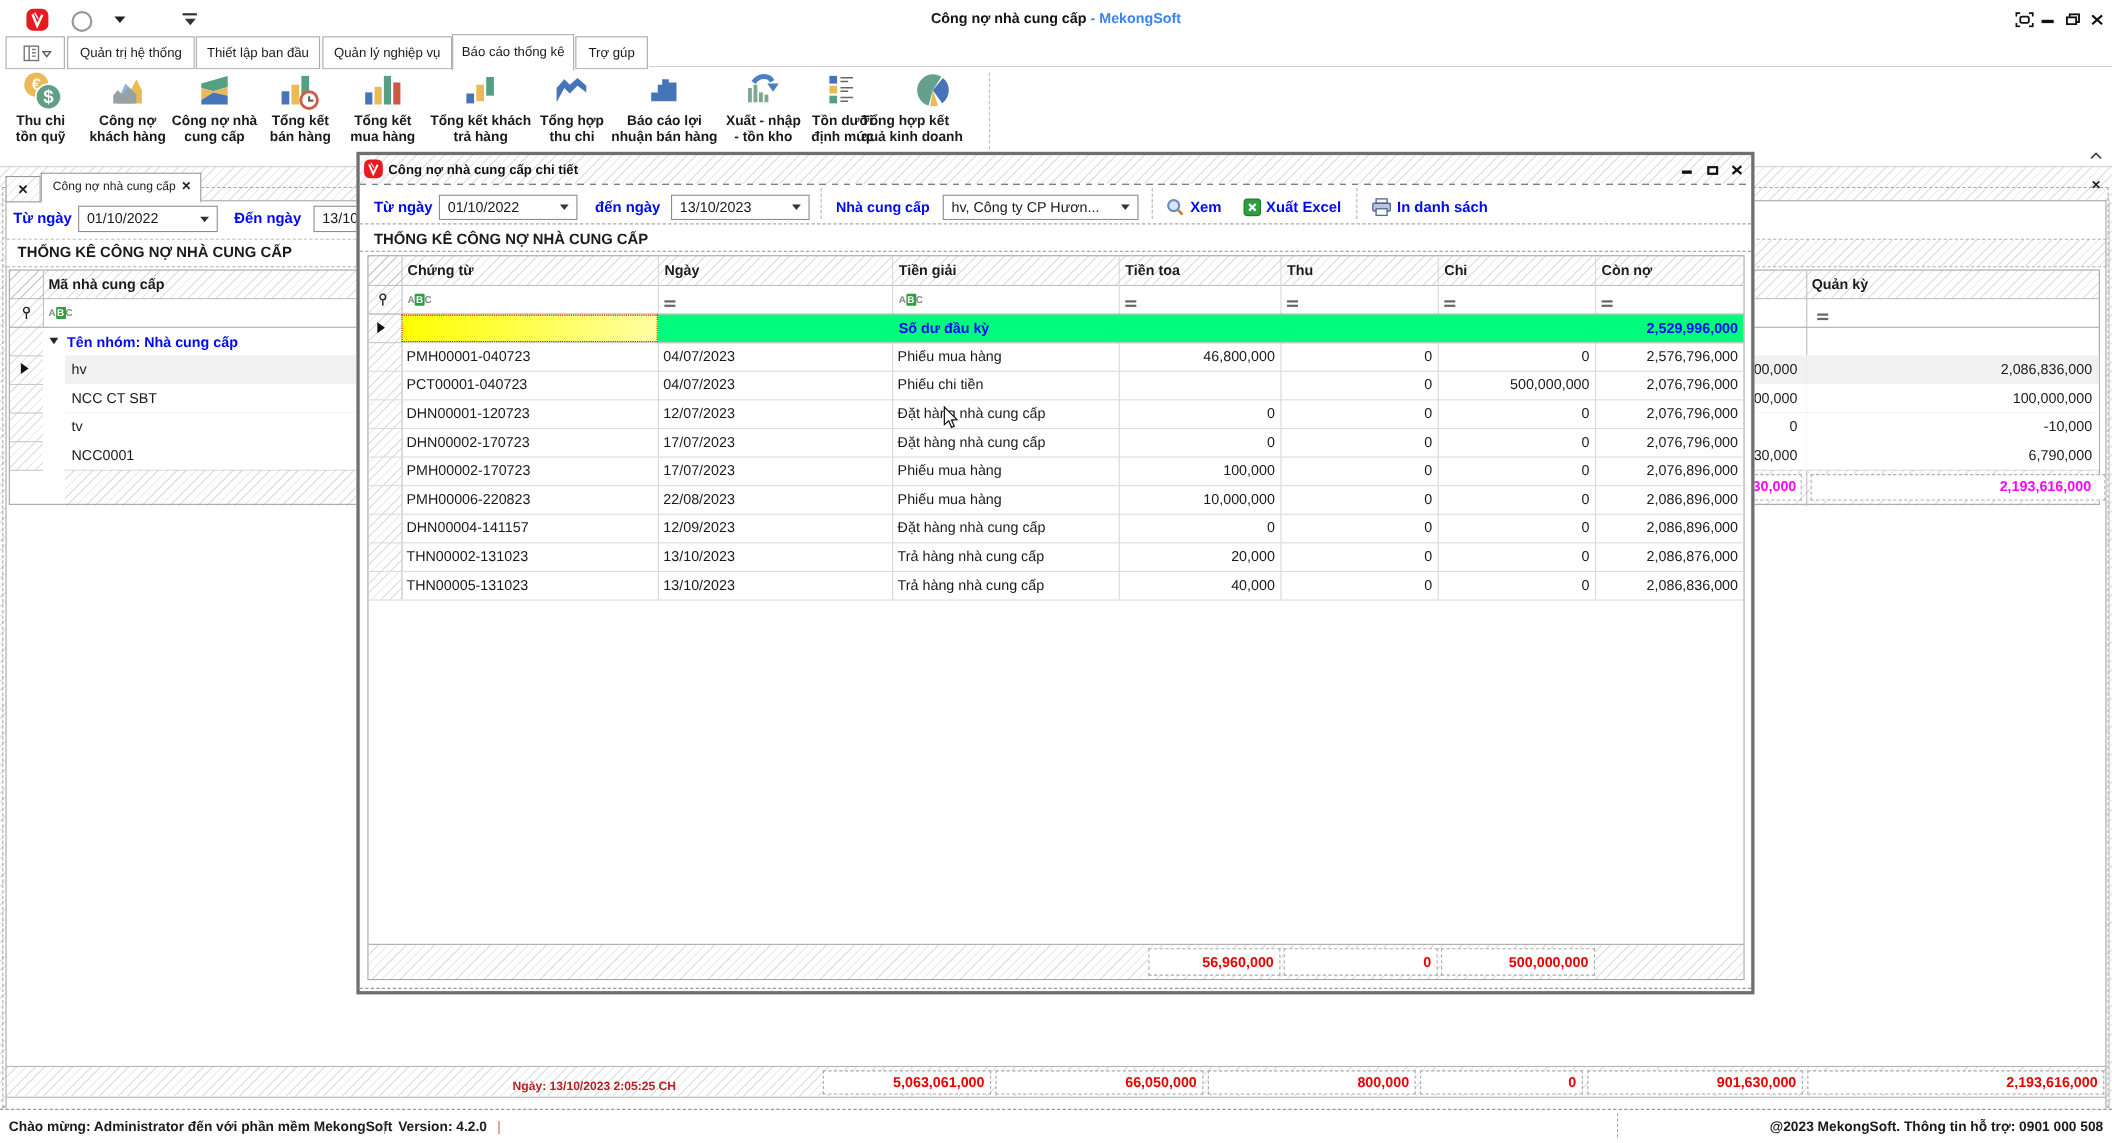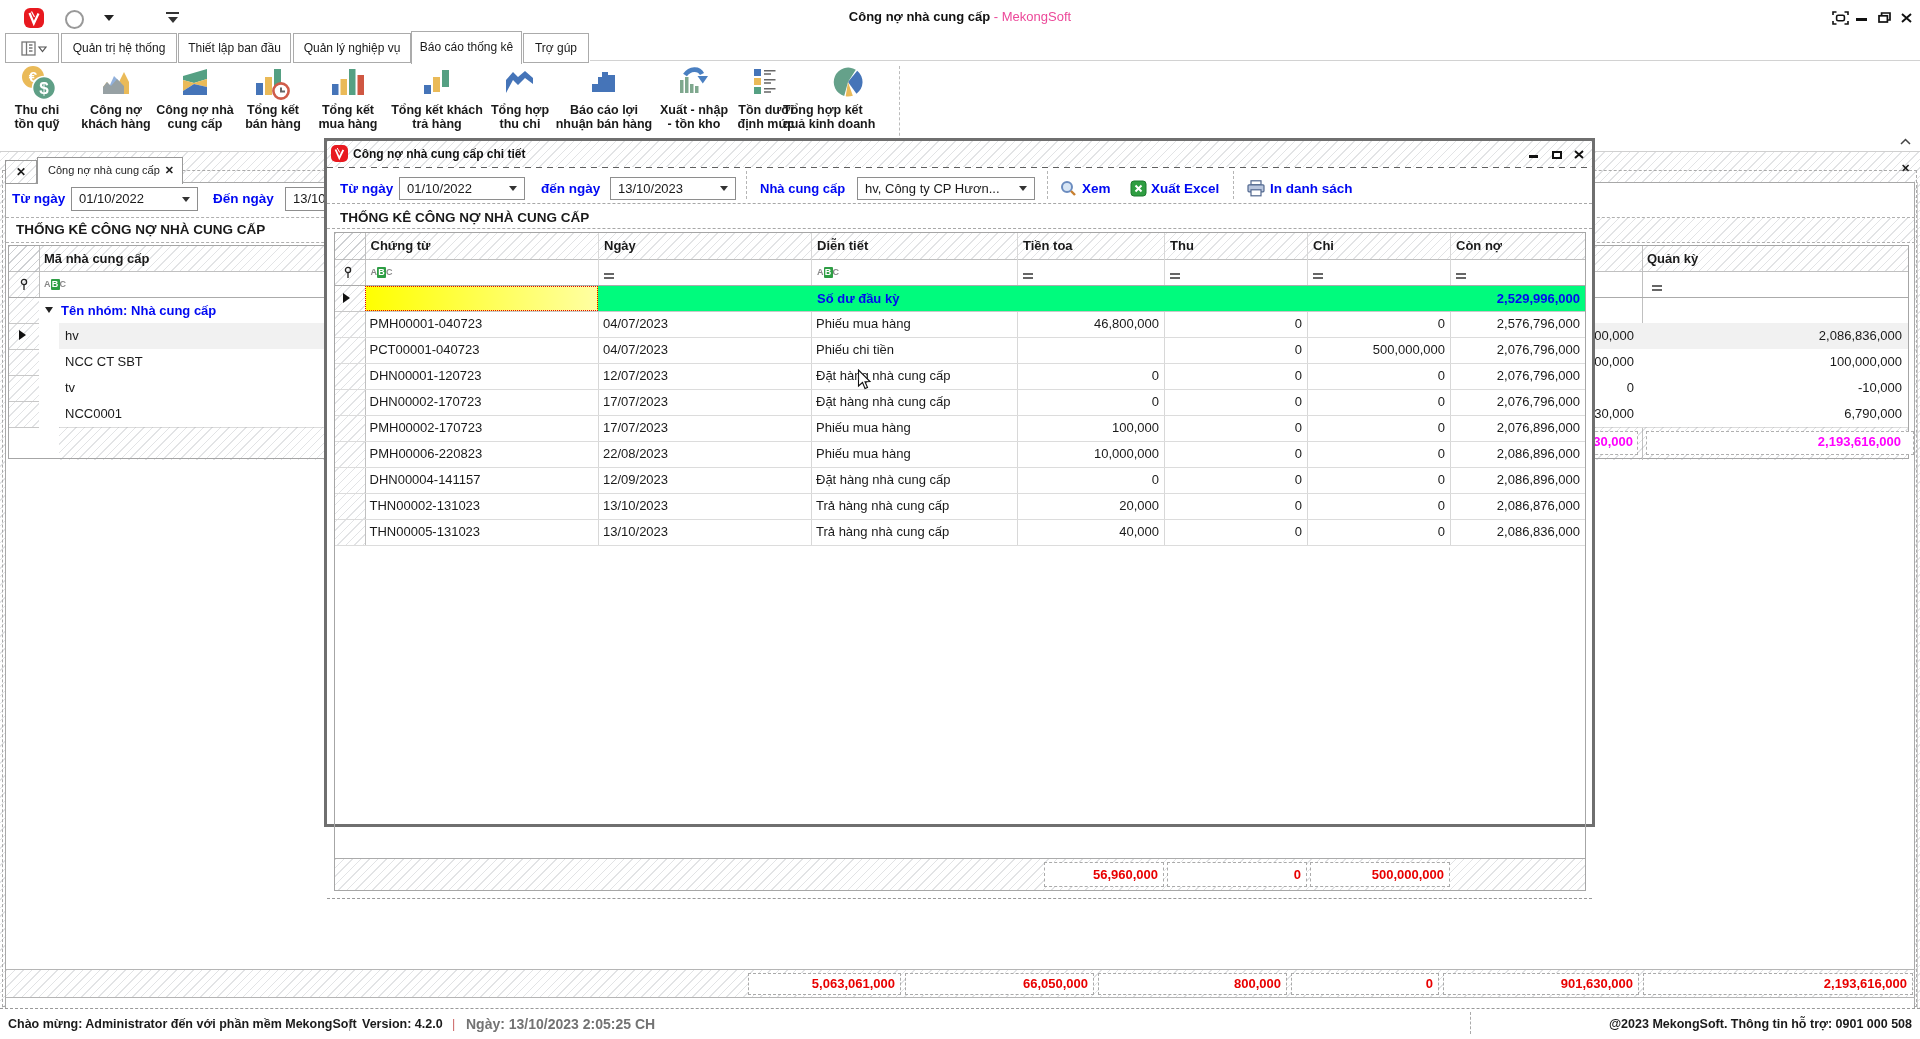--- a/index.html
+++ b/index.html
@@ -22,21 +22,21 @@
 <div class="abs" style="left:24px;top:8px;width:20px;height:20px;background:#e8191f;border-radius:6px">
       <svg class="abs" style="left:0;top:0" width="20" height="20" viewBox="0 0 20 20">
         <path d="M5.5 5 L9.8 15.5 L14.5 5.5" stroke="#fff" stroke-width="2.2" fill="none"></path>
         <path d="M7.5 3.5 L10.5 9" stroke="#fff" stroke-width="1.2" fill="none"></path>
       </svg>
     </div>
 <div class="abs" style="left:65px;top:10px;width:19px;height:19px;border:2px solid #999;border-radius:50%"></div>
 <div class="abs" style="left:104px;top:15px;width:0;height:0;border-left:5px solid transparent;border-right:5px solid transparent;border-top:6px solid #222"></div>
 <div class="abs" style="left:166px;top:12px;width:13px;height:2px;background:#333"></div>
 <div class="abs" style="left:168px;top:17px;width:0;height:0;border-left:5px solid transparent;border-right:5px solid transparent;border-top:6px solid #333"></div>
-<div class="abs" style="left:0;top:0;width:1920px;height:34px;text-align:center;font-size:13px;line-height:34px"><span class="b" style="color:#111">Công nợ nhà cung cấp</span><span style="color:#ec4899;font-weight:normal"> - MekongSoft</span></div>
+<div class="abs" style="left:0;top:0;width:1920px;height:34px;text-align:center;font-size:13px;line-height:34px"><span class="b" style="color:#111">Công nợ nhà cung cấp</span><span style="color:#3b82f6;font-weight:bold"> - MekongSoft</span></div>
 <svg class="abs" style="left:1832px;top:11px" width="17" height="14" viewBox="0 0 17 14">
       <g stroke="#111" stroke-width="1.6" fill="none">
         <path d="M1 4 V1 H4.5 M12.5 1 H16 V4 M16 10 V13 H12.5 M4.5 13 H1 V10"></path>
         <rect x="4.6" y="4.2" width="7.8" height="5.6" rx="1.6"></rect>
       </g>
     </svg>
 <div class="abs" style="left:1856px;top:18px;width:11px;height:2.5px;background:#111"></div>
 <svg class="abs" style="left:1878px;top:12px" width="13" height="11" viewBox="0 0 13 11">
       <g stroke="#111" stroke-width="1.7" fill="none">
         <path d="M3.6 3.2 V1 H12 V8 H9.6"></path>
@@ -242,24 +242,24 @@
 <div class="abs b red cell rt" style="left:1291px;top:972px;width:142px;line-height:23px">0</div>
 <div class="abs" style="left:1443px;top:973px;width:196px;height:22px;background:#fff;border:1px dashed #aaa"></div>
 <div class="abs b red cell rt" style="left:1443px;top:972px;width:190px;line-height:23px">901,630,000</div>
 <div class="abs" style="left:1643px;top:973px;width:270px;height:22px;background:#fff;border:1px dashed #aaa"></div>
 <div class="abs b red cell rt" style="left:1643px;top:972px;width:264px;line-height:23px">2,193,616,000</div>
 <div class="abs" style="left:0;top:1008px;width:1920px;height:31px;background:#fff;border-top:1px dashed #999"></div>
 <div class="abs b" style="left:8px;top:1014px;font-size:12.5px;line-height:20px;color:#1b1b1b">Chào mừng: Administrator đến với phần mềm MekongSoft</div>
 <div class="abs" style="left:348px;top:1014px;font-size:12.5px;line-height:20px;color:#999">|</div>
 <div class="abs b" style="left:362px;top:1014px;font-size:12.5px;line-height:20px">Version: 4.2.0</div>
 <div class="abs" style="left:452px;top:1014px;font-size:12.5px;line-height:20px;color:#cc6666">|</div>
-<div class="abs b" style="left:466px;top:1014px;font-size:14px;line-height:20px;color:#737373">Ngày: 13/10/2023 2:05:25 CH</div>
+<div class="abs b" style="left:466px;top:978px;font-size:11px;line-height:20px;color:#b91c1c">Ngày: 13/10/2023 2:05:25 CH</div>
 <div class="abs" style="left:1470px;top:1012px;height:22px;border-left:1px dashed #aaa"></div>
 <div class="abs b rt" style="right:8px;top:1014px;font-size:12.5px;line-height:20px">@2023 MekongSoft. Thông tin hỗ trợ: 0901 000 508</div>
-<div class="abs" style="left:324px;top:138px;width:1271px;height:689px;border:3px solid #6f6f6f;background:#fff;z-index:10">
+<div class="abs" style="left:324px;top:138px;width:1271px;height:766px;border:3px solid #6f6f6f;background:#fff;z-index:10">
 <div class="abs hatch" style="left:0;top:0;width:1265px;height:26px"></div>
 <div class="abs" style="left:0;top:25.5px;width:1265px;height:1.4px;background:repeating-linear-gradient(90deg,#606060 0 6px,transparent 6px 11px)"></div>
 <div class="abs" style="left:4px;top:4px;width:17px;height:17px;background:#e8191f;border-radius:5px">
       <svg class="abs" style="left:0;top:0" width="17" height="17" viewBox="0 0 17 17">
         <path d="M4.5 4.5 L8.3 13 L12.3 4.8" stroke="#fff" stroke-width="1.8" fill="none"></path>
         <path d="M6.2 3 L8.8 7.5" stroke="#fff" stroke-width="1" fill="none"></path>
       </svg>
     </div>
 <div class="abs b" style="left:26px;top:0;font-size:12px;line-height:26px;color:#111">Công nợ nhà cung cấp chi tiết</div>
 <div class="abs" style="left:1202px;top:14px;width:9px;height:3px;background:#111"></div>
@@ -293,21 +293,21 @@
     </svg>
 <div class="abs b blue" style="left:943px;top:37px;font-size:13.5px;line-height:22px">In danh sách</div>
 <div class="abs" style="left:0px;top:62px;width:1265px;border-top:1px dashed #a8a8a8"></div>
 <div class="abs b" style="left:13px;top:66px;font-size:13.5px;line-height:21px">THỐNG KÊ CÔNG NỢ NHÀ CUNG CẤP</div>
 <div class="abs" style="left:0px;top:87px;width:1265px;border-top:1px dashed #a8a8a8"></div>
 <div class="abs" style="left:7px;top:91px;width:1252px;height:659px;border:1px solid #a6a6a6">
 <div class="abs hatch" style="left:0;top:0;width:1250px;height:26px"></div>
 <div class="abs hline" style="left:0;top:26px;width:1250px;background:#c0c0c0"></div>
 <div class="abs b cell" style="left:35.5px;top:0;line-height:26px">Chứng từ</div>
 <div class="abs b cell" style="left:269px;top:0;line-height:26px">Ngày</div>
-<div class="abs b cell" style="left:482px;top:0;line-height:26px">Diễn tiết</div>
+<div class="abs b cell" style="left:482px;top:0;line-height:26px">Tiền giải</div>
 <div class="abs b cell" style="left:688px;top:0;line-height:26px">Tiền toa</div>
 <div class="abs b cell" style="left:835px;top:0;line-height:26px">Thu</div>
 <div class="abs b cell" style="left:978px;top:0;line-height:26px">Chi</div>
 <div class="abs b cell" style="left:1121px;top:0;line-height:26px">Còn nợ</div>
 <div class="abs hatch" style="left:0;top:0;width:29.5px;height:312px"></div>
 <div class="abs vline" style="left:29.5px;top:0;height:312px;background:#c0c0c0"></div>
 <div class="abs vline" style="left:263px;top:0;height:312px;background:#d8d8d8"></div>
 <div class="abs vline" style="left:476px;top:0;height:312px;background:#d8d8d8"></div>
 <div class="abs vline" style="left:682px;top:0;height:312px;background:#d8d8d8"></div>
 <div class="abs vline" style="left:829px;top:0;height:312px;background:#d8d8d8"></div>

